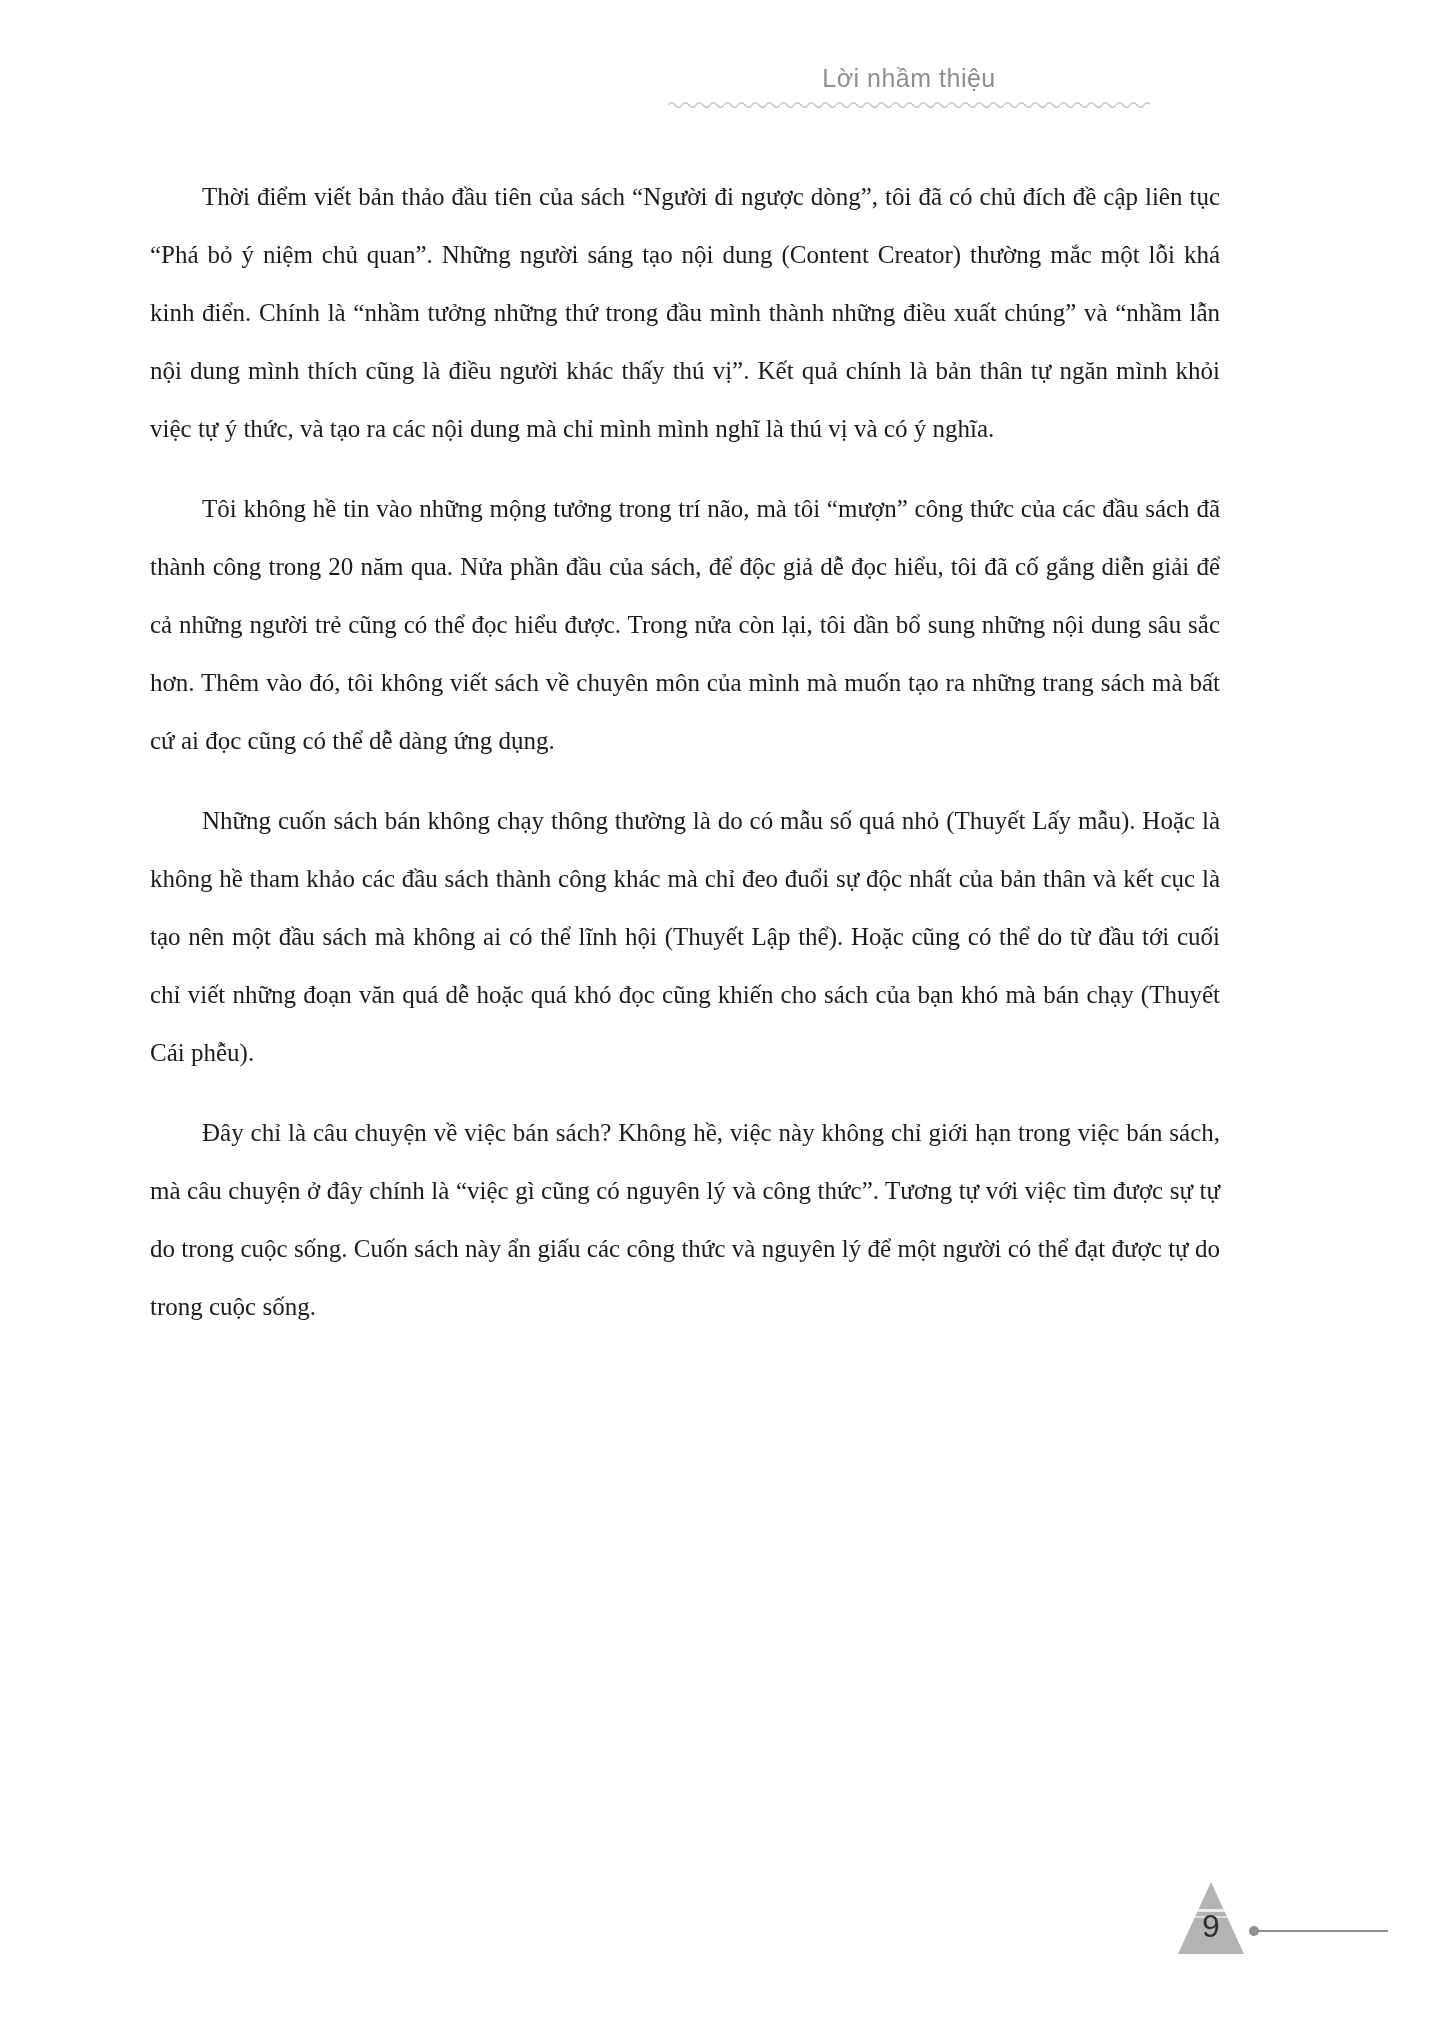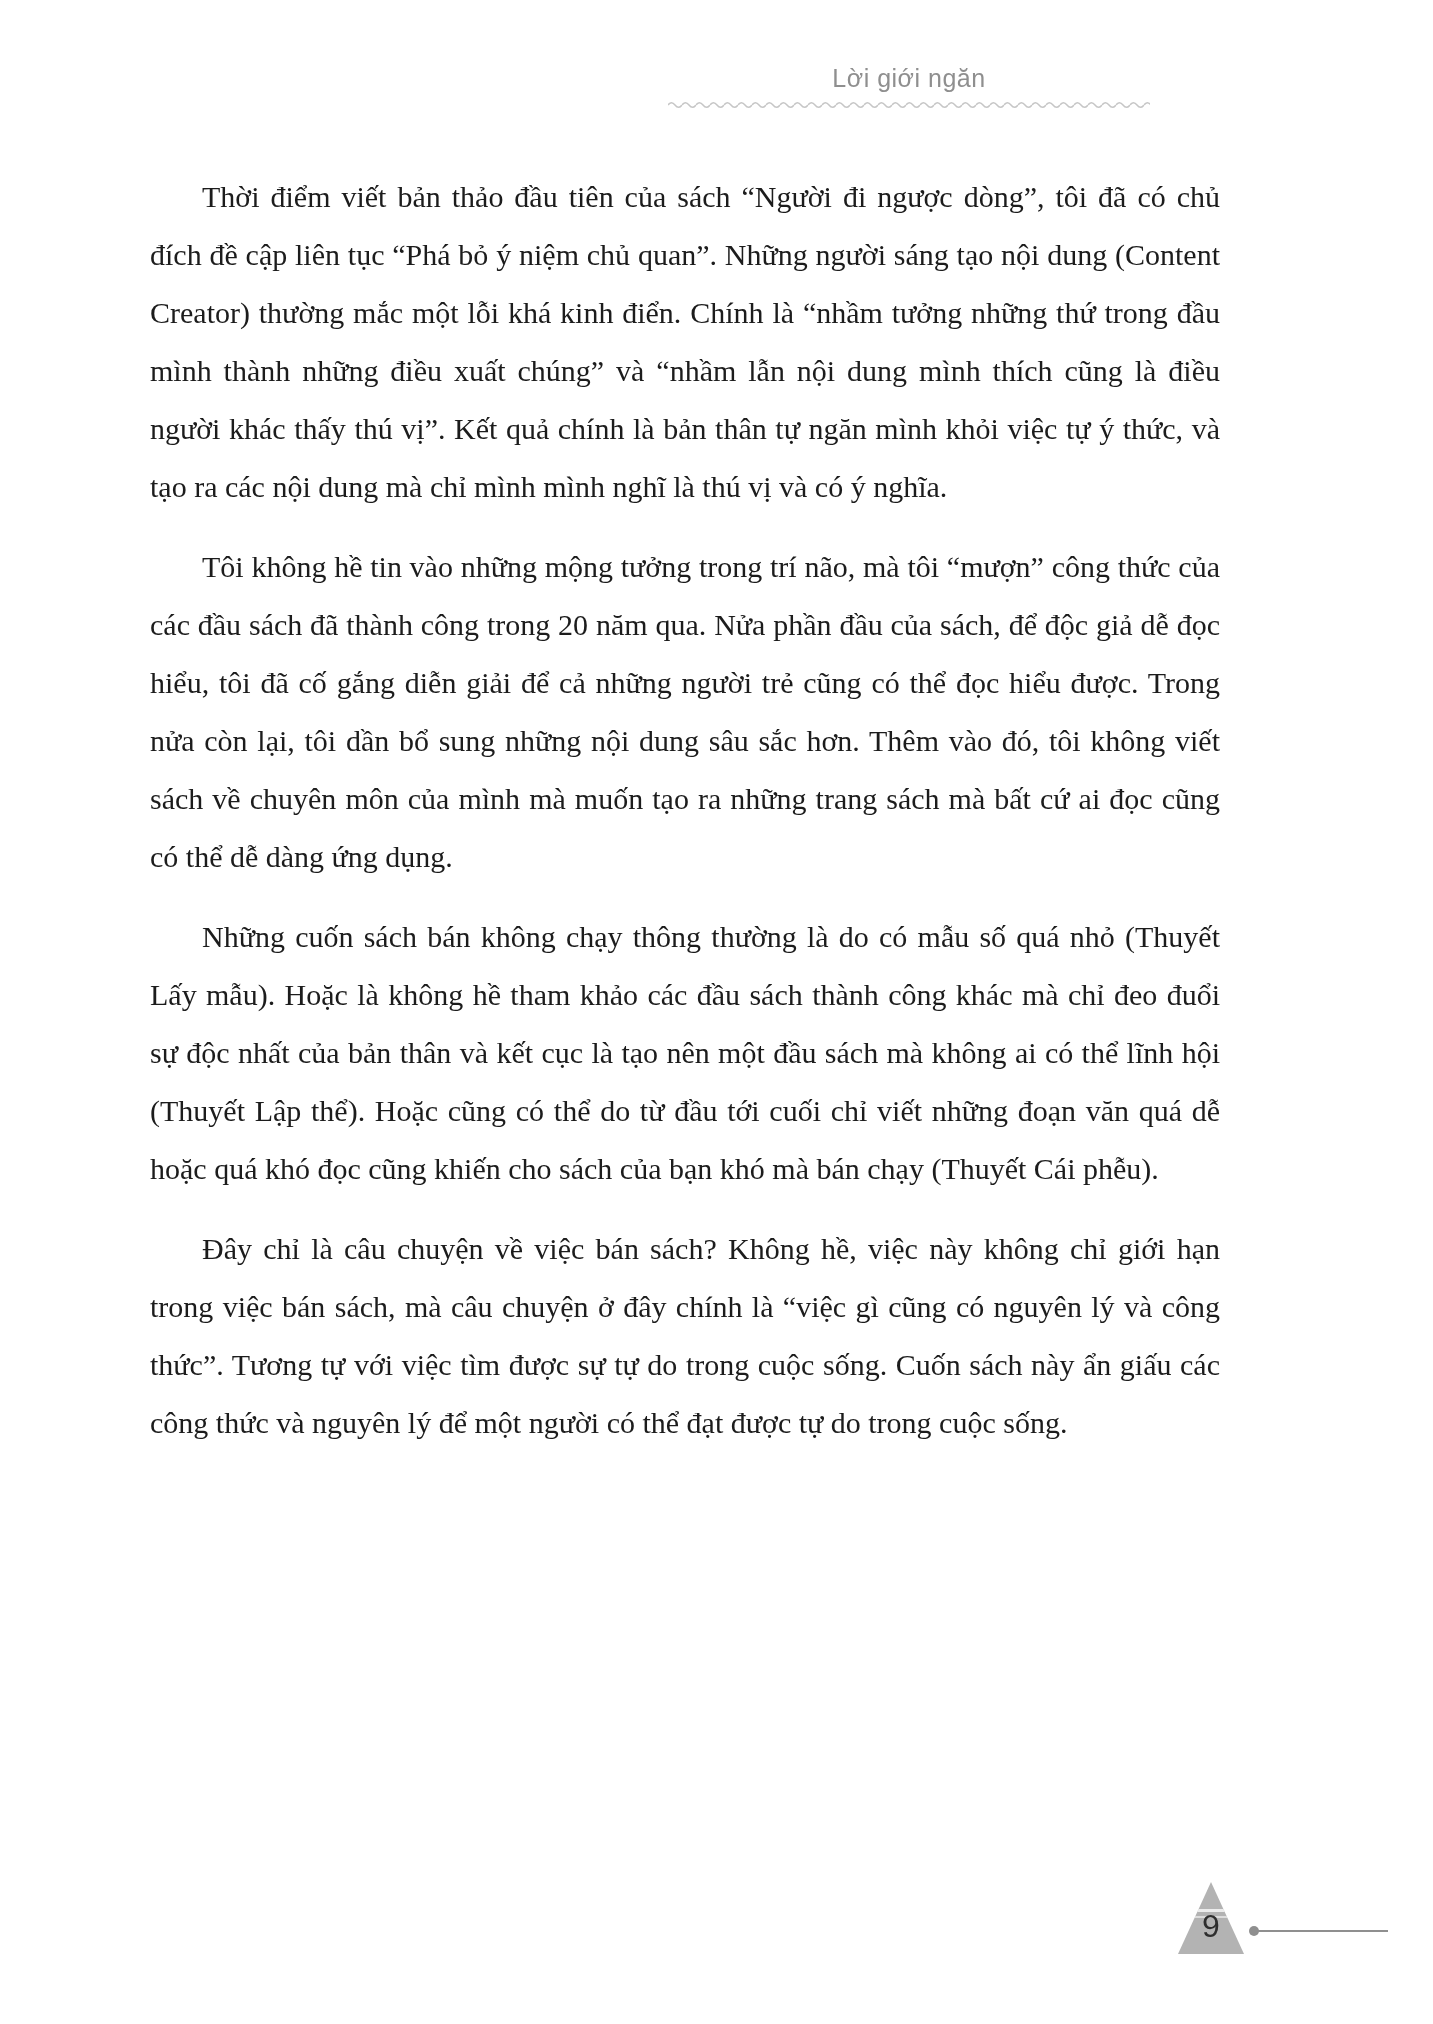--- a/index.html
+++ b/index.html
@@ -32,21 +32,21 @@
 
   
   .body-text {
     position:absolute;
     top:168px;
     left:150px;
     width:1070px;
   }
   .body-text p {
     margin:0 0 22px 0;
-    font-size:30px;
+    font-size:25px;
     line-height:58px;
     color:var(--body-text,#1c1c1c);
     text-align:justify;
     text-indent:52px;
   }
 
   
   .footer { position:absolute; left:0; top:0; width:100%; height:100%; pointer-events:none; }
   .pyramid {
     position:absolute;
@@ -87,21 +87,21 @@
     border-radius:50%;
     background:var(--footer-line,#8f8f8f);
   }
 </style>
 </head>
 <body>
 
 <div class="page">
 
   <div class="page-header">
-    <span class="header-title">Lời giới ngăn</span>
+    <span class="header-title">Lời nhầm thiệu</span>
     <svg class="wavy-divider" width="482" height="12" viewBox="0 0 482 12" aria-hidden="true">
       <defs>
         <pattern id="wave" x="0" y="0" width="14" height="12" patternUnits="userSpaceOnUse">
           <path d="M0 6 Q3.5 1.5 7 6 Q10.5 10.5 14 6" fill="none" stroke="#c6c6c6" stroke-width="1.5"></path>
         </pattern>
       </defs>
       <rect width="482" height="12" fill="url(#wave)"></rect>
     </svg>
   </div>
 

